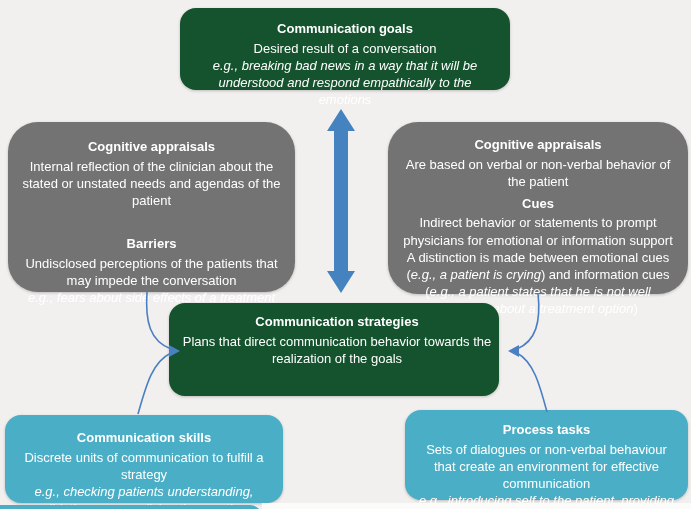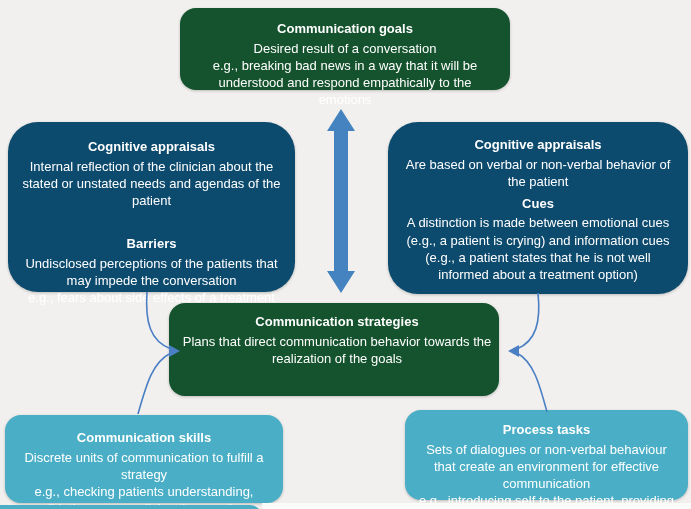--- a/index.html
+++ b/index.html
@@ -24,27 +24,27 @@
     font-weight:bold;
     font-size:13px;
     line-height:1.35;
     margin:0 0 2px 0;
   }
   .box .line{
     font-size:13px;
     line-height:1.32;
     margin:0;
   }
-  .it{text-align:center;}
+  .it{font-style:italic;text-align:center;}
   .gap-lg{height:26px;}
   .gap-sm{height:5px;}
   .ex{margin-top:4px;}
 
   .primary{background:#14532d;border-radius:16px;}
-  .secondary{background:#0c4a6e;border-radius:30px;}
+  .secondary{background:#737373;border-radius:30px;}
   .tertiary{background:#4aafc6;border-radius:16px;}
 
   #box-goals{left:180px;top:8px;width:330px;height:82px;padding:12px 12px 0 12px;}
   #box-appraisals-left{left:8px;top:122px;width:287px;height:170px;padding:16px 14px 0 14px;}
   #box-appraisals-right{left:388px;top:122px;width:300px;height:172px;padding:14px 12px 0 12px;}
   #box-strategies{left:169px;top:303px;width:330px;height:93px;padding:10px 6px 0 12px;}
   #box-skills{left:5px;top:415px;width:278px;height:88px;padding:14px 12px 0 12px;}
   #box-process{left:405px;top:410px;width:283px;height:90px;padding:11px 10px 0 10px;}
 
   #bottom-strip{
@@ -78,20 +78,21 @@
     <div class="title">Barriers</div>
     <div class="line">Undisclosed perceptions of the patients that may impede the conversation</div>
     <div class="line it">e.g., fears about side effects of a treatment</div>
   </div>
 
   <div class="box secondary" id="box-appraisals-right">
     <div class="title">Cognitive appraisals</div>
     <div class="line">Are based on verbal or non-verbal behavior of the patient</div>
     <div class="gap-sm"></div>
     <div class="title">Cues</div>
+    <div class="line">Indirect behavior or statements to prompt physicians for emotional or information support</div>
     <div class="line"><span>A distinction is made between emotional cues (</span><span class="it">e.g., a patient is crying</span><span>) and information cues (</span><span class="it">e.g., a patient states that he is not well informed about a treatment option</span><span>)</span></div>
   </div>
 
   <div class="box primary" id="box-strategies">
     <div class="title">Communication strategies</div>
     <div class="line">Plans that direct communication behavior towards the realization of the goals</div>
   </div>
 
   <div class="box tertiary" id="box-process">
     <div class="title">Process tasks</div>

